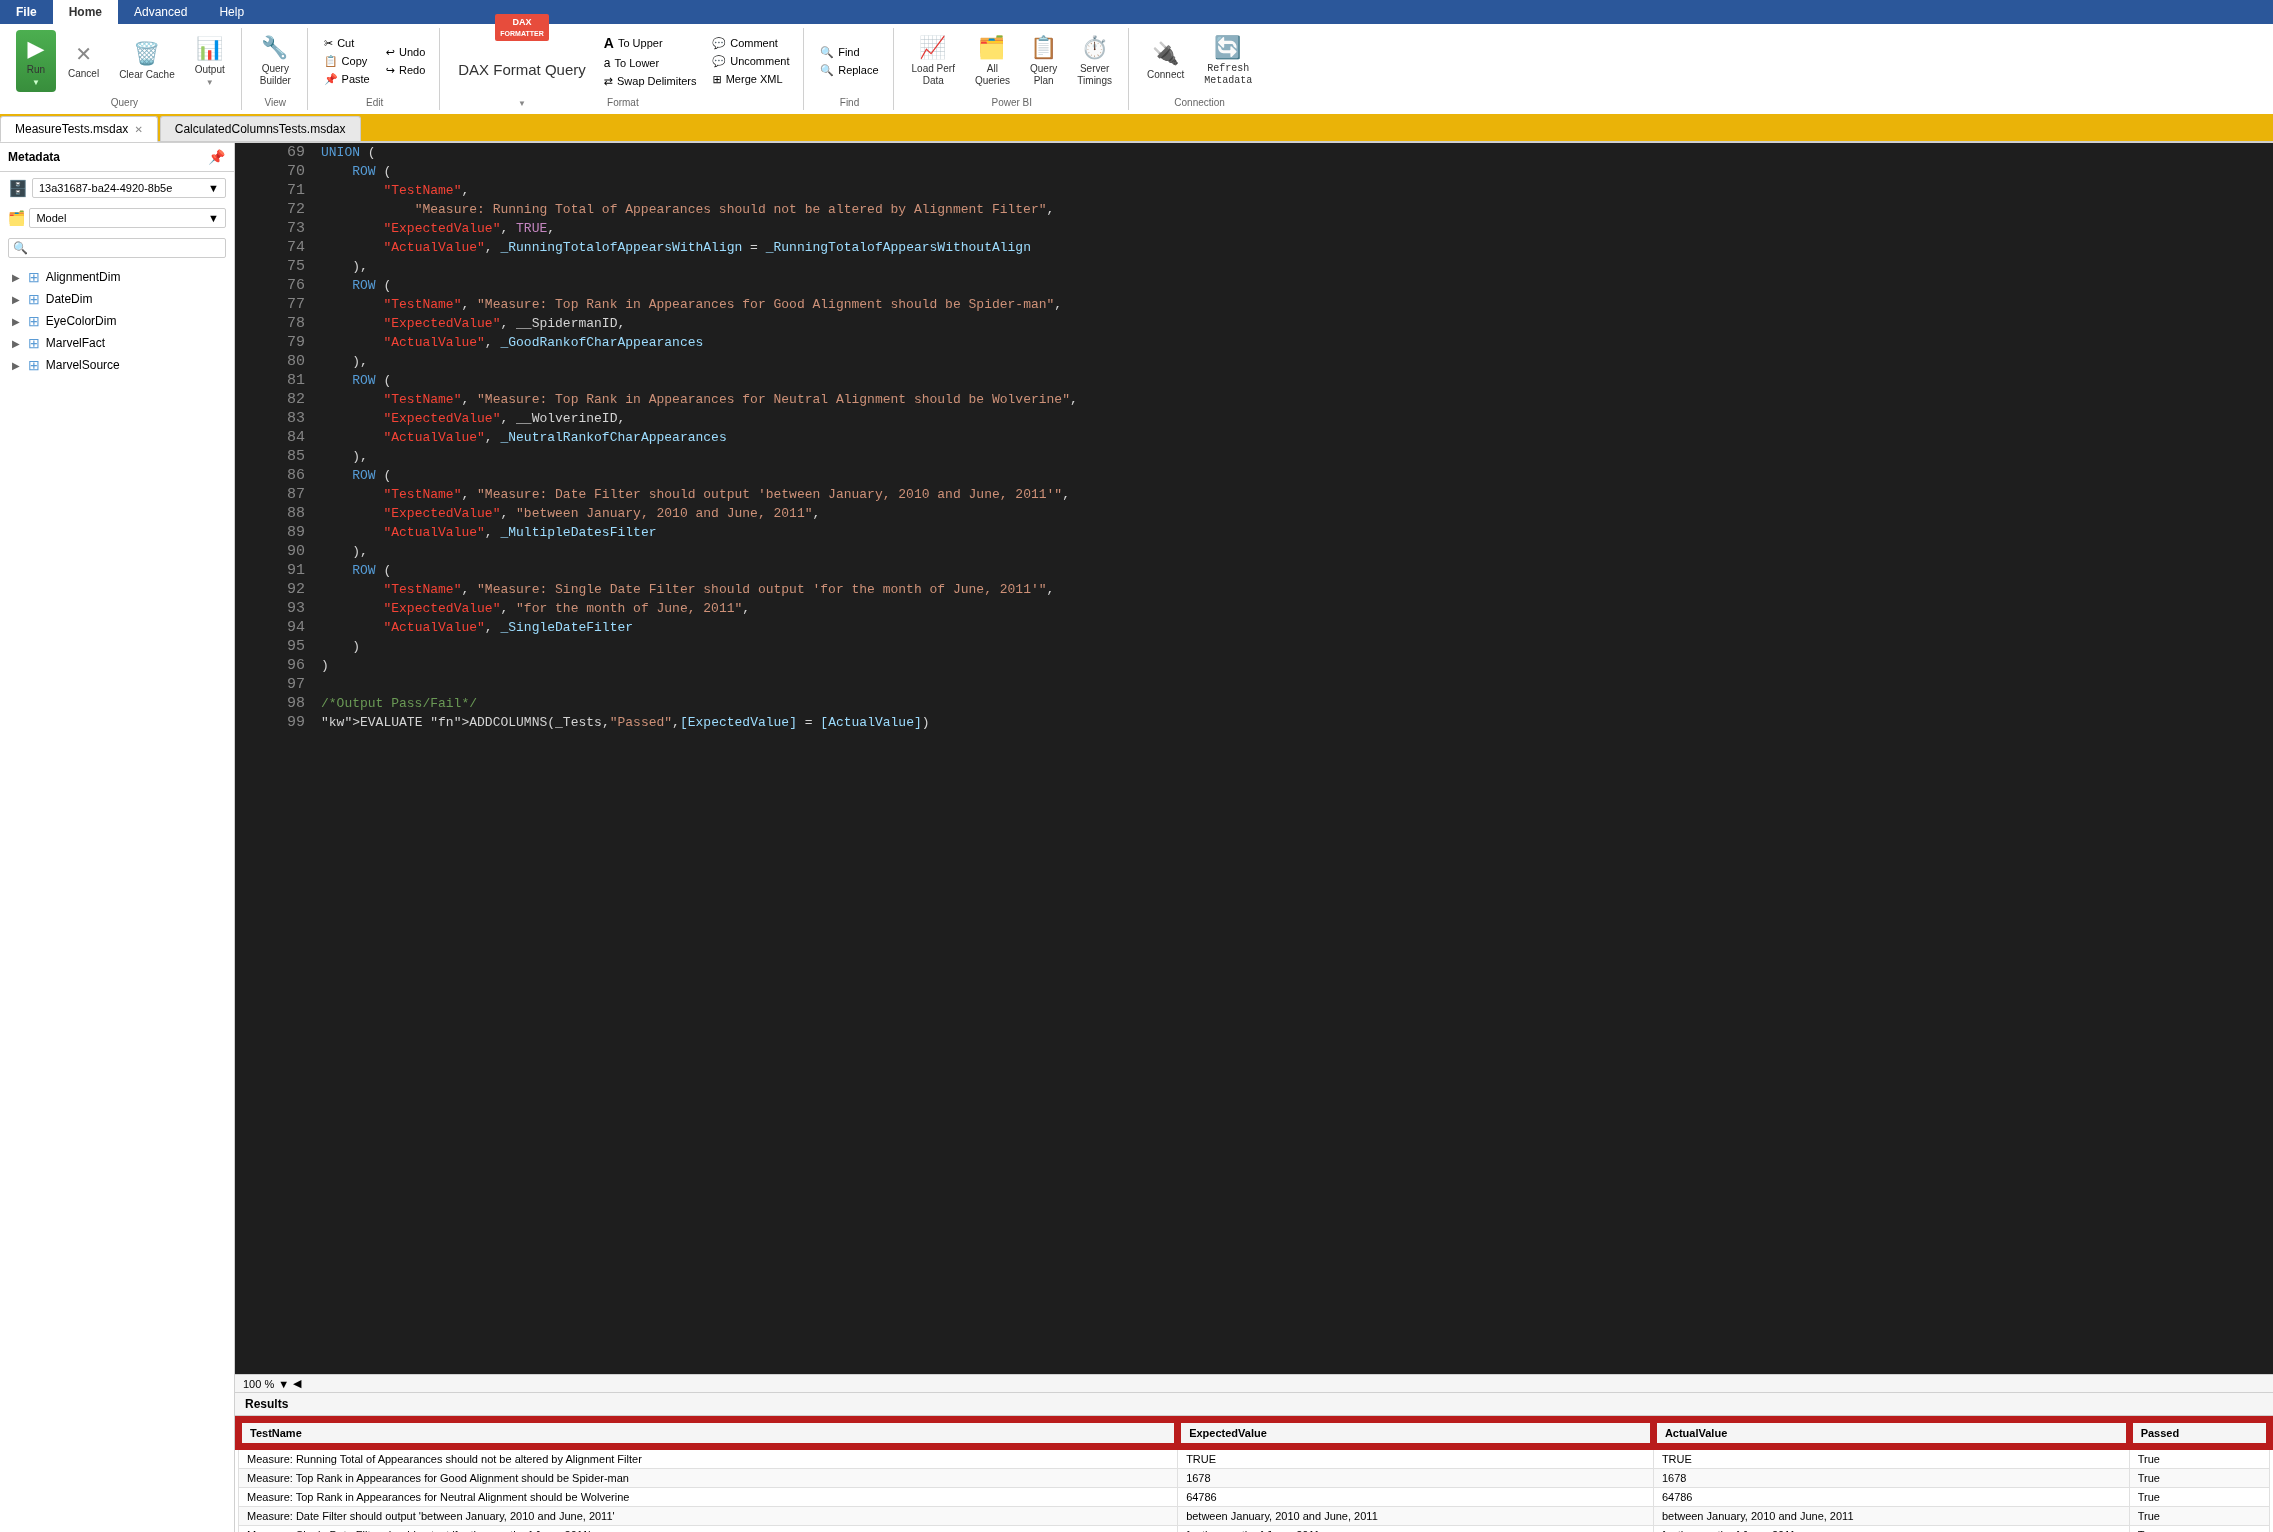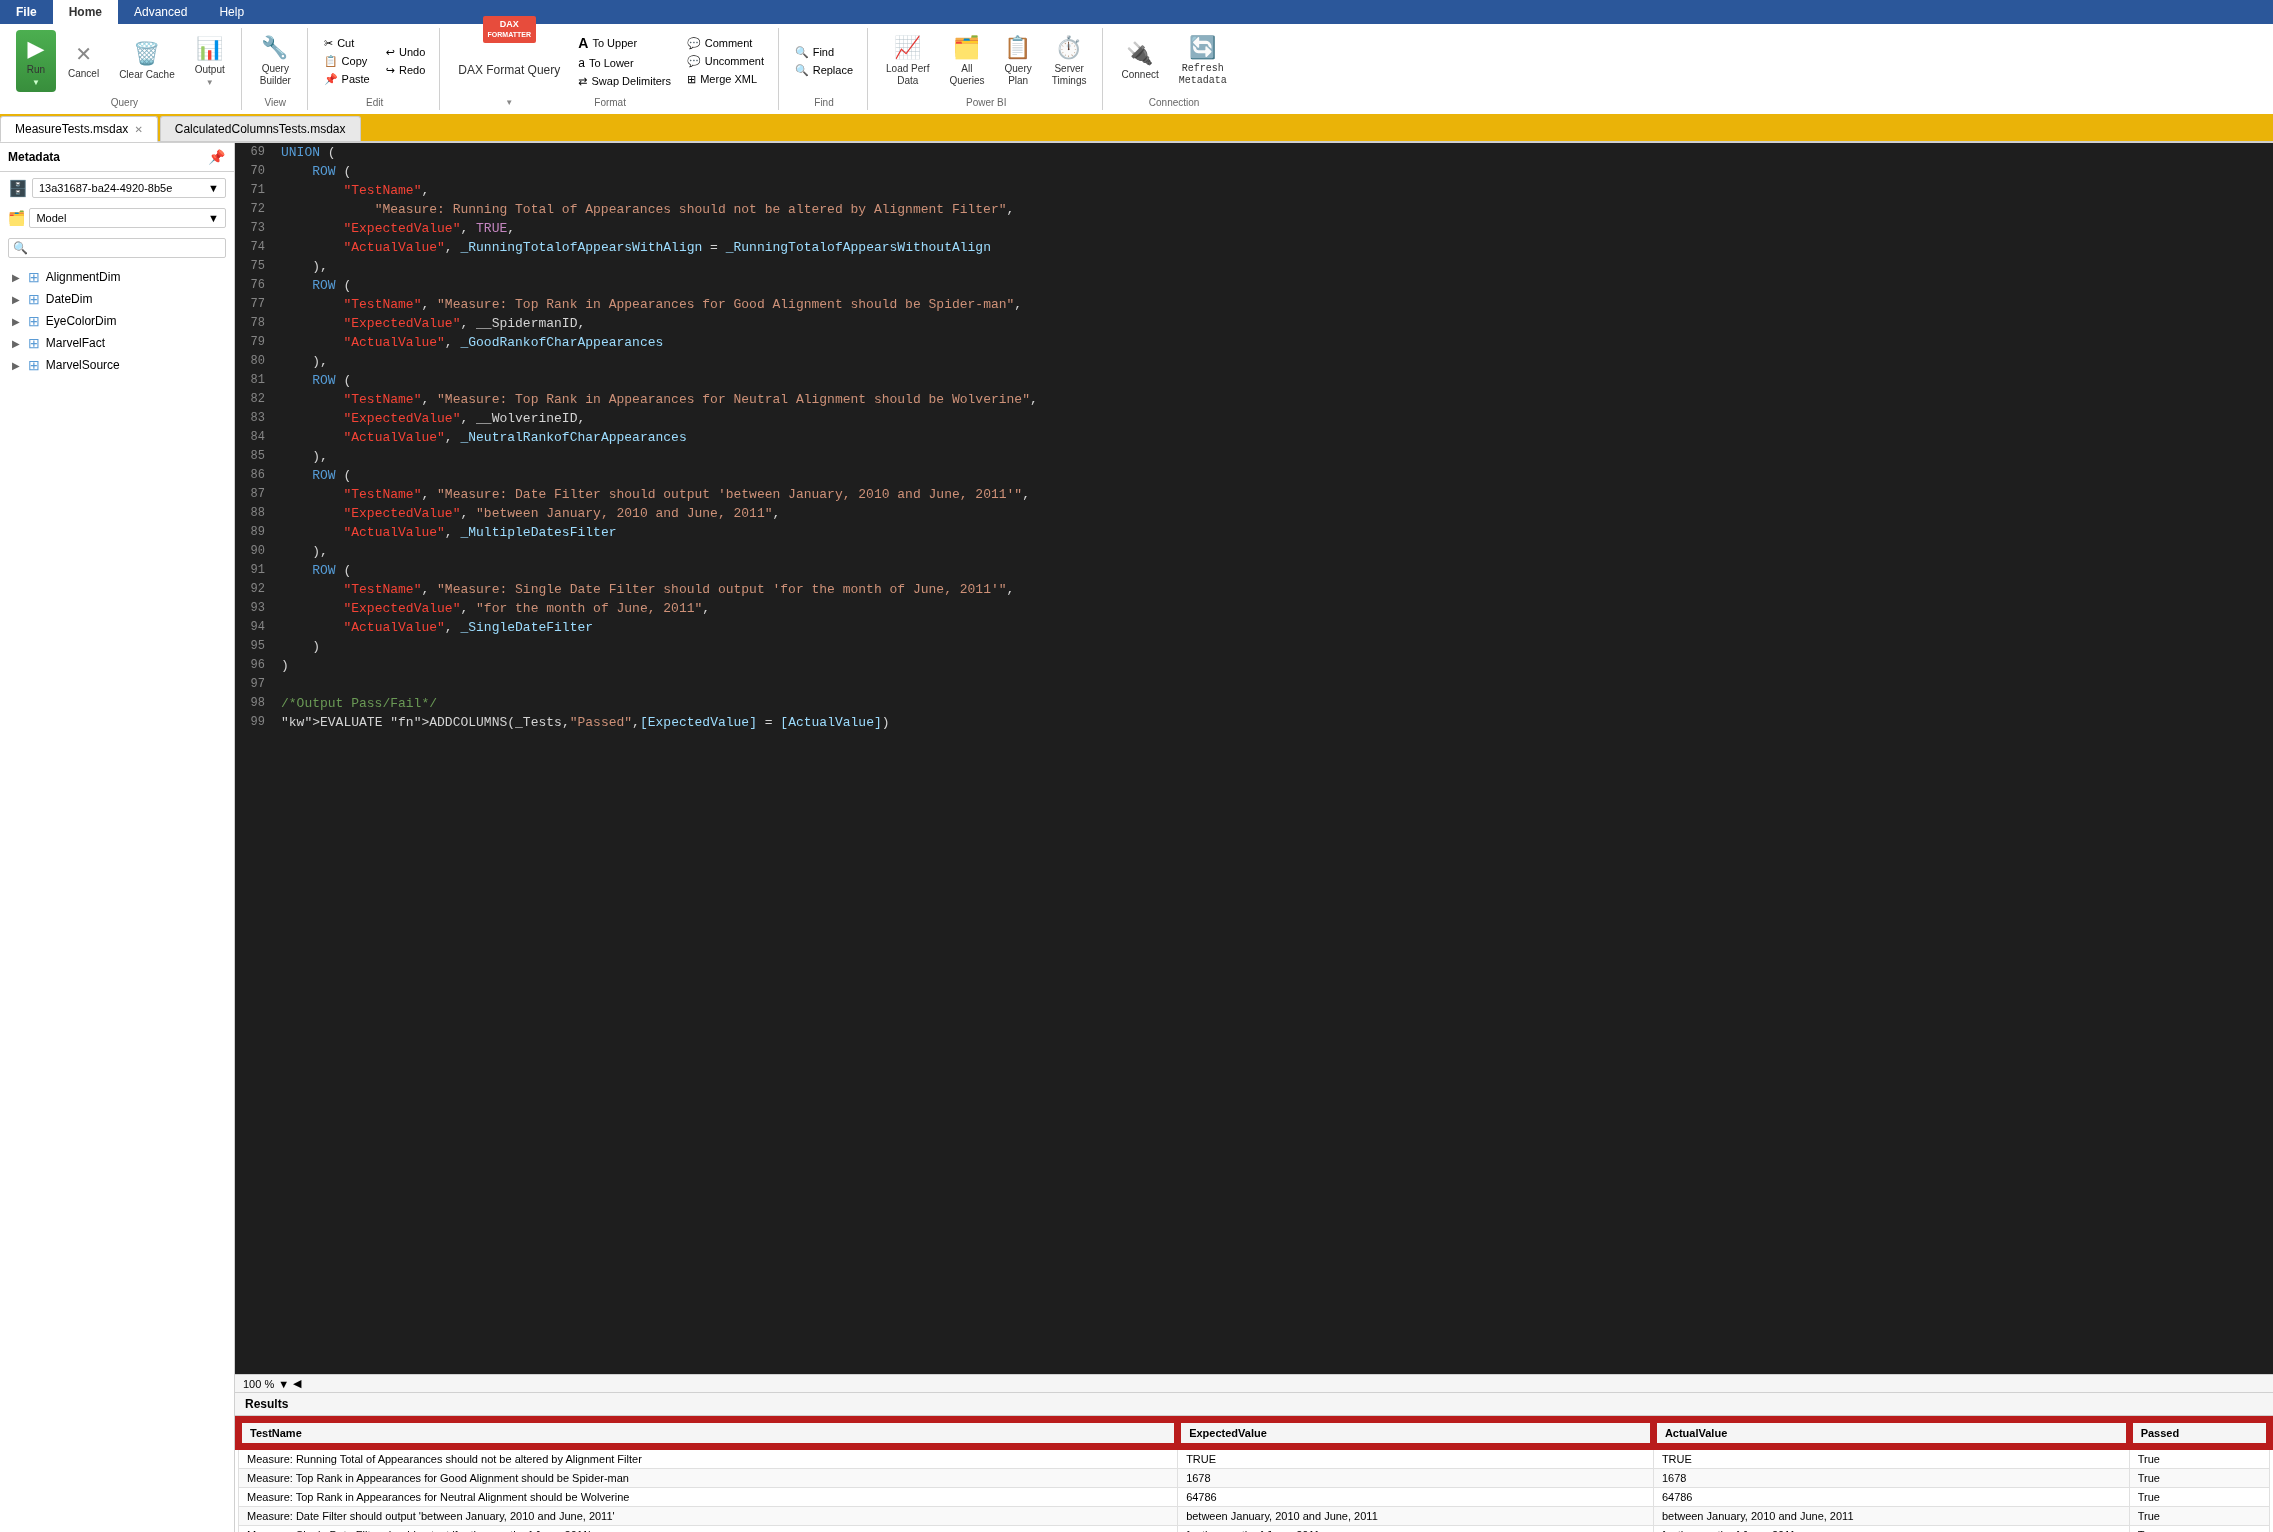--- a/index.html
+++ b/index.html
@@ -49,21 +49,21 @@
     .search-box input { border: none; outline: none; font-size: 11px; flex: 1; }
     .tree-items { flex: 1; overflow-y: auto; padding: 4px 0; }
     .tree-item { display: flex; align-items: center; gap: 6px; padding: 3px 12px; cursor: pointer; font-size: 12px; }
     .tree-item-icon { font-size: 14px; color: #5a9bd5; }
     .tree-item-expand { font-size: 10px; color: #666; width: 10px; }
 
     
     .editor-area { flex: 1; display: flex; flex-direction: column; overflow: hidden; }
     .editor { flex: 1; background: #1e1e1e; color: #d4d4d4; font-family: 'Consolas', 'Courier New', monospace; font-size: 13px; overflow-y: auto; overflow-x: hidden; padding: 0; }
     .editor-line { display: flex; min-height: 19px; line-height: 19px; }
-    .line-num { width: 42px; min-width: 42px; text-align: right; padding-right: 12px; color: #858585; font-size: 12px; user-select: none; }
+    .line-num { width: 42px; min-width: 42px; text-align: right; padding-right: 12px; color: #858585; font-size: 15px; user-select: none; margin-left: 40px; }
     .line-content { flex: 1; padding-left: 4px; white-space: pre; }
 
     
     .kw { color: #569cd6; }
     .kw2 { color: #c586c0; }
     .str { color: #ce9178; }
     .comment { color: #6a9955; }
     .prop { color: #9cdcfe; }
     .red-str { color: #f44336; }
 
@@ -153,21 +153,21 @@
           </div>
         </div>
       </div>
       <div class="ribbon-group-label">Edit</div>
     </div>
 
     <div class="ribbon-group" style="min-width:200px;">
       <div class="ribbon-group-items">
         <div class="ribbon-btn-large" style="min-width:55px;gap:20px;">
           <div style="background:#e74c3c;color:#fff;font-size:9px;font-weight:bold;padding:3px 5px;border-radius:2px;line-height:1.2;text-align:center;">DAX<br><span style="font-size:7px;">FORMATTER</span></div>
-          <div class="label" style="font-size:12px;">DAX Format Query</div>
+          <div class="label" style="font-size:15px;">DAX Format Query</div>
           <div style="font-size:8px;color:#888;">▼</div>
         </div>
         <div class="ribbon-btn-column">
           <div class="ribbon-btn-small">
             <span style="font-size:14px;font-weight:bold;">A</span>
             <span>To Upper</span>
           </div>
           <div class="ribbon-btn-small">
             <span style="font-size:12px;">a</span>
             <span>To Lower</span>

